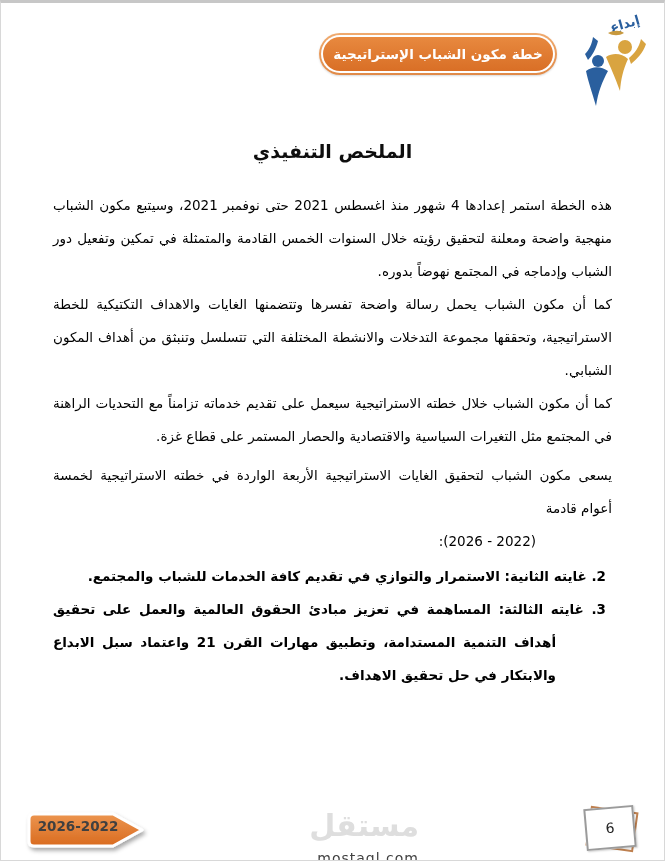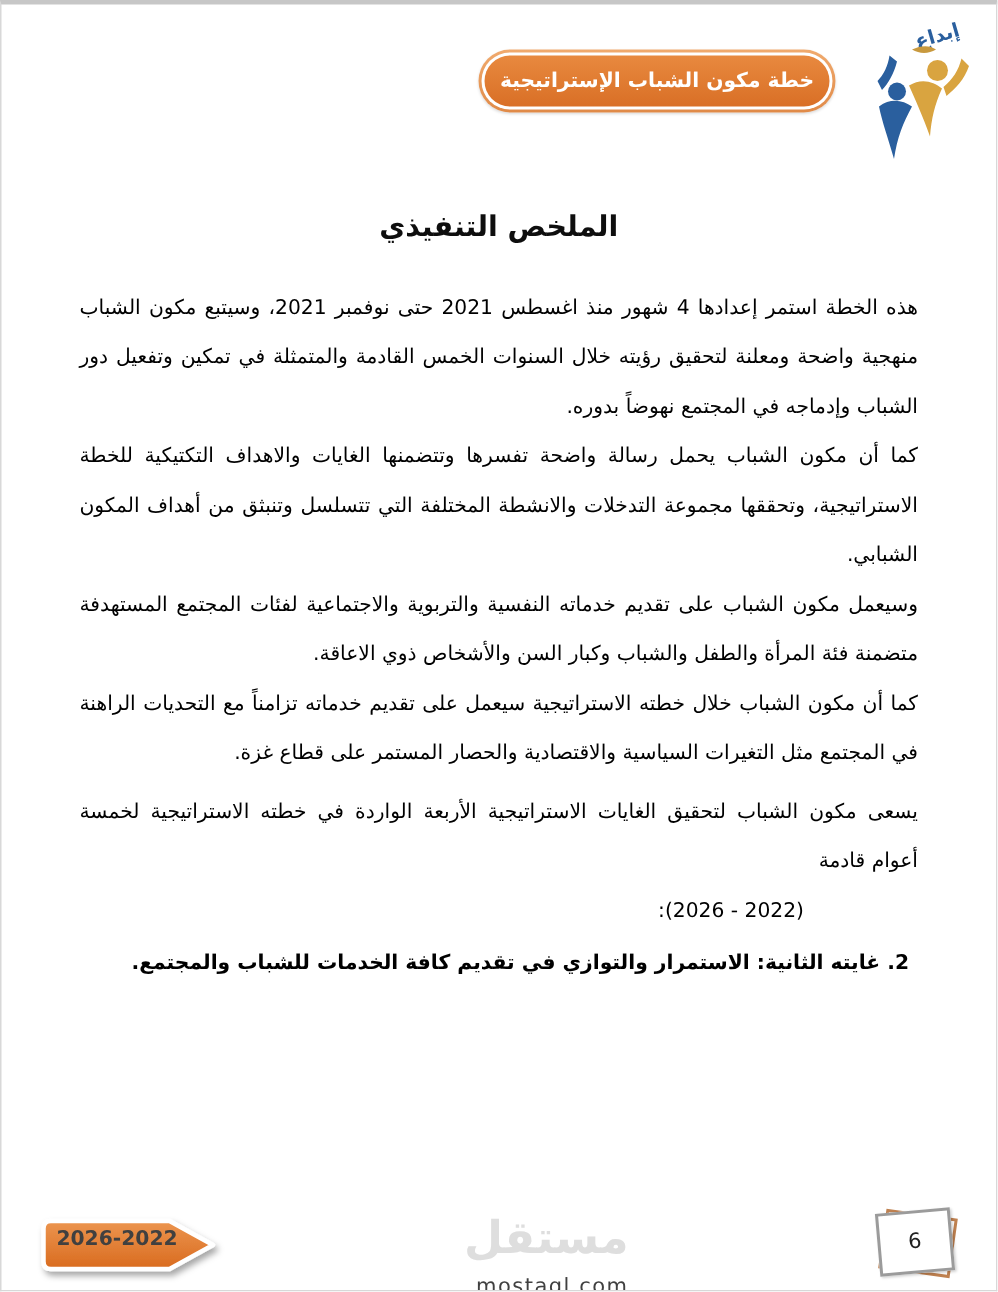--- a/index.html
+++ b/index.html
@@ -66,31 +66,34 @@
       <circle cx="14" cy="48" r="6" fill="#2A5F9E"></circle>
       <path d="M2 58 C10 52 18 54 24 58 C18 69 14 79 12 93 C8 79 4 68 2 58 Z" fill="#2A5F9E"></path>
     </svg>
   </div>
 
   <h1 class="doc-title">الملخص التنفيذي</h1>
 
   <div class="body">
     <p class="para">هذه الخطة استمر إعدادها 4 شهور منذ اغسطس 2021 حتى نوفمبر 2021، وسيتبع مكون الشباب منهجية واضحة ومعلنة لتحقيق رؤيته خلال السنوات الخمس القادمة والمتمثلة في تمكين وتفعيل دور الشباب وإدماجه في المجتمع نهوضاً بدوره.</p>
     <p class="para">كما أن مكون الشباب يحمل رسالة واضحة تفسرها وتتضمنها الغايات والاهداف التكتيكية للخطة الاستراتيجية، وتحققها مجموعة التدخلات والانشطة المختلفة التي تتسلسل وتنبثق من أهداف المكون الشبابي.</p>
-    <p class="para">وسيعمل مكون الشباب على تقديم خدماته النفسية والتربوية والاجتماعية لفئات المجتمع المستهدفة متضمنة فئة المرأة والطفل والشباب وكبار السن والأشخاص ذوي الاعاقة.</p>
     <p class="para">كما أن مكون الشباب خلال خطته الاستراتيجية سيعمل على تقديم خدماته تزامناً مع التحديات الراهنة في المجتمع مثل التغيرات السياسية والاقتصادية والحصار المستمر على قطاع غزة.</p>
     <p class="para para-goalintro">
       <span>يسعى مكون الشباب لتحقيق الغايات الاستراتيجية الأربعة الواردة في خطته الاستراتيجية لخمسة أعوام قادمة</span>
       <span class="range-line">(2022 - 2026):</span>
     </p>
 
     <div class="goals">
       <p class="goal">
         <span class="goal-num">2.</span>
         <span>غايته الثانية: الاستمرار والتوازي في تقديم كافة الخدمات للشباب والمجتمع.</span>
+      </p>
+      <p class="goal">
+        <span class="goal-num">3.</span>
+        <span>غايته الثالثة: المساهمة في تعزيز مبادئ الحقوق العالمية والعمل على تحقيق أهداف التنمية المستدامة، وتطبيق مهارات القرن 21 واعتماد سبل الابداع والابتكار في حل تحقيق الاهداف.</span>
       </p>
       <p class="goal">
         
         
       </p>
     </div>
   </div>
 
   <div class="year-badge">
     <svg width="126" height="50" viewBox="0 0 126 50" xmlns="http://www.w3.org/2000/svg">

